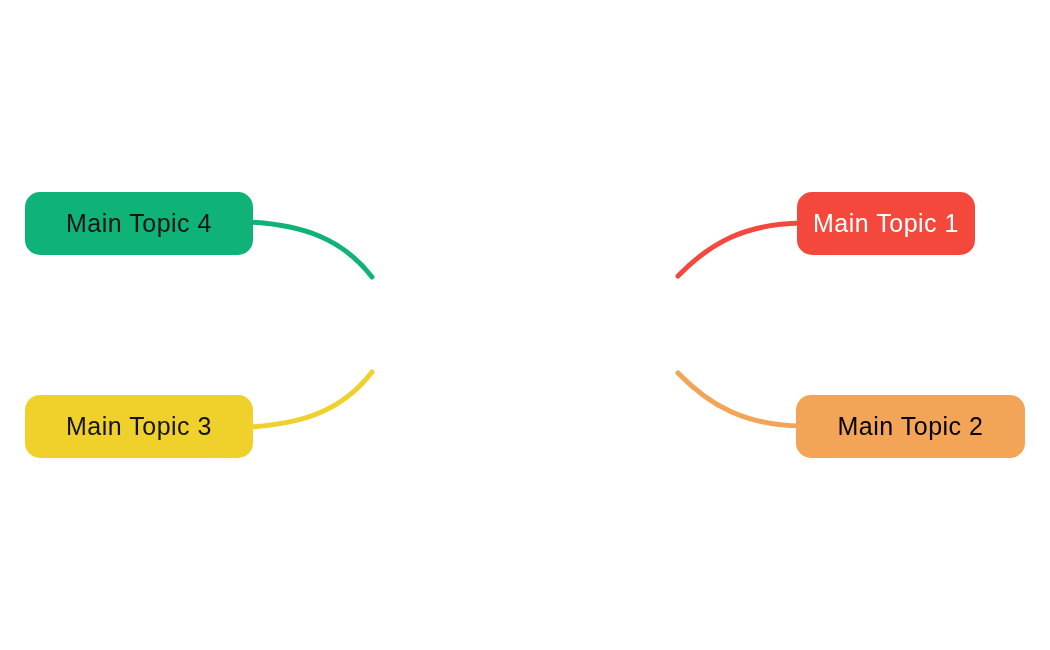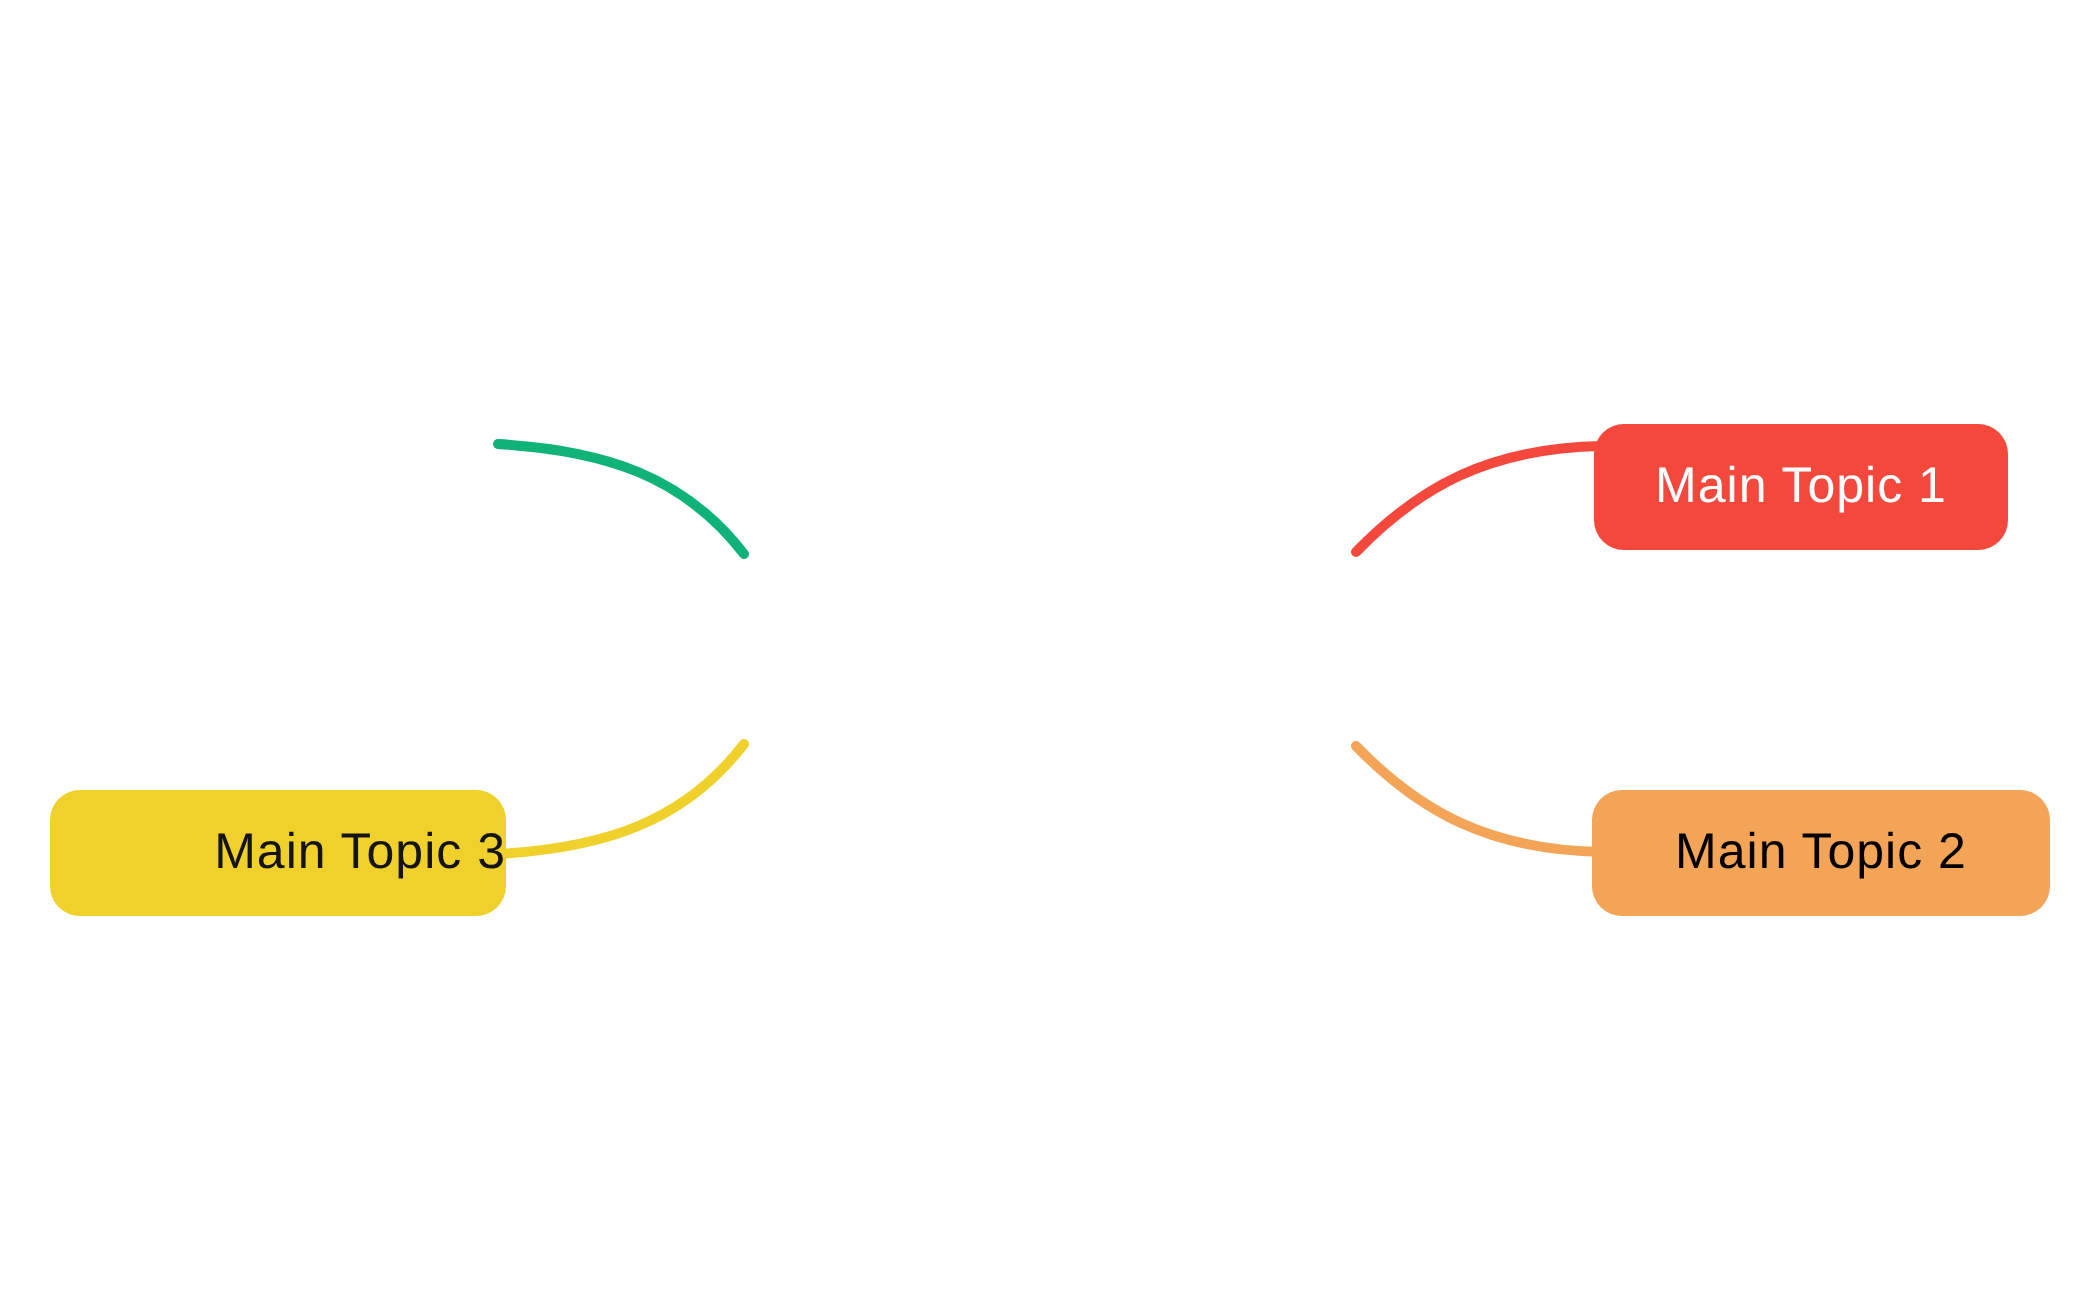--- a/index.html
+++ b/index.html
@@ -48,44 +48,47 @@
     letter-spacing: 0.5px;
   }
   .node-main {
     width: 228px;
     height: 63px;
     border-radius: 15px;
     font-size: 25px;
     font-weight: 400;
     letter-spacing: 0.5px;
   }
-  .node-topic1 { left: 797px; top: 192px; width: 207px; margin-top: 20px; }
+  .node-topic1 { left: 797px; top: 192px; width: 178px; }
   .node-topic2 { left: 796px; top: 395px; width: 229px; }
   .node-topic3 { left: 25px;  top: 395px; }
   .node-topic4 { left: 25px;  top: 192px; }
 </style>
 </head>
 <body>
 
 <div class="canvas">
 
   <svg class="connector-layer" viewBox="0 0 1050 650" xmlns="http://www.w3.org/2000/svg">
     <path d="M 249 222 C 302 225 342 238 372 277" stroke="#10b377"></path>
     <path d="M 678 276 C 710 243 745 224 801 223" stroke="#f4483d"></path>
     <path d="M 249 427 C 302 424 342 411 372 372" stroke="#f0d12b"></path>
     <path d="M 678 373 C 710 406 745 425 801 426" stroke="#f3a457"></path>
   </svg>
 
 
+  <div class="node node-main node-topic4" style="background: rgb(16, 179, 119); color: rgb(20, 20, 20);">
+    <span>Main Topic 4</span>
+  </div>
 
   <div class="node node-main node-topic1" style="background: rgb(244, 72, 61); color: rgb(255, 255, 255);">
     <span>Main Topic 1</span>
   </div>
 
-  <div class="node node-main node-topic3" style="background: rgb(240, 209, 43); color: rgb(20, 20, 20); justify-content: flex-end;">
+  <div class="node node-main node-topic3" style="background: rgb(240, 209, 43); color: rgb(20, 20, 20);">
     <span>Main Topic 3</span>
   </div>
 
   <div class="node node-main node-topic2" style="background: rgb(243, 164, 87); color: #000000; text-align: right;">
     <span>Main Topic 2</span>
   </div>
 
 </div>
 
 </body></html>

